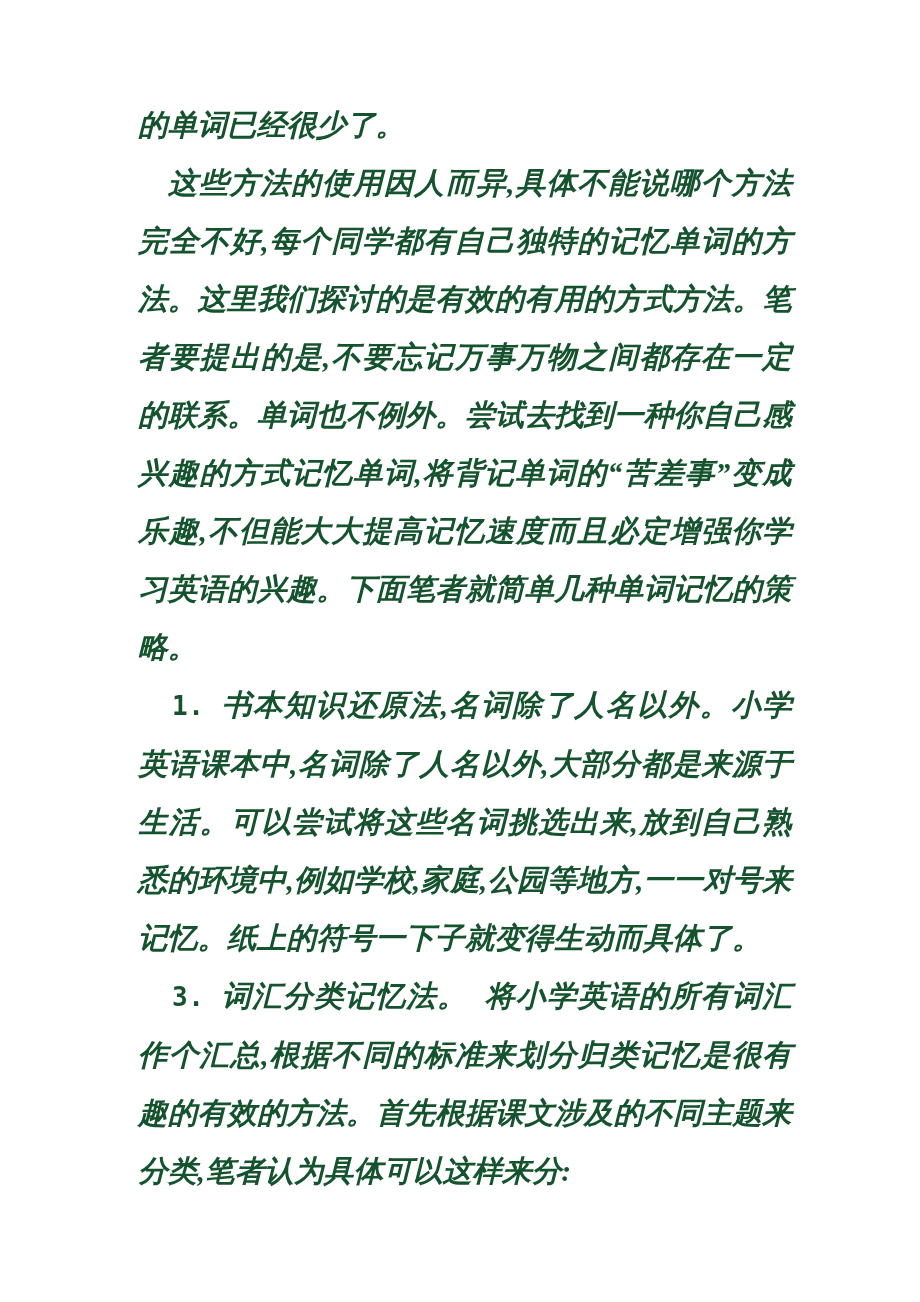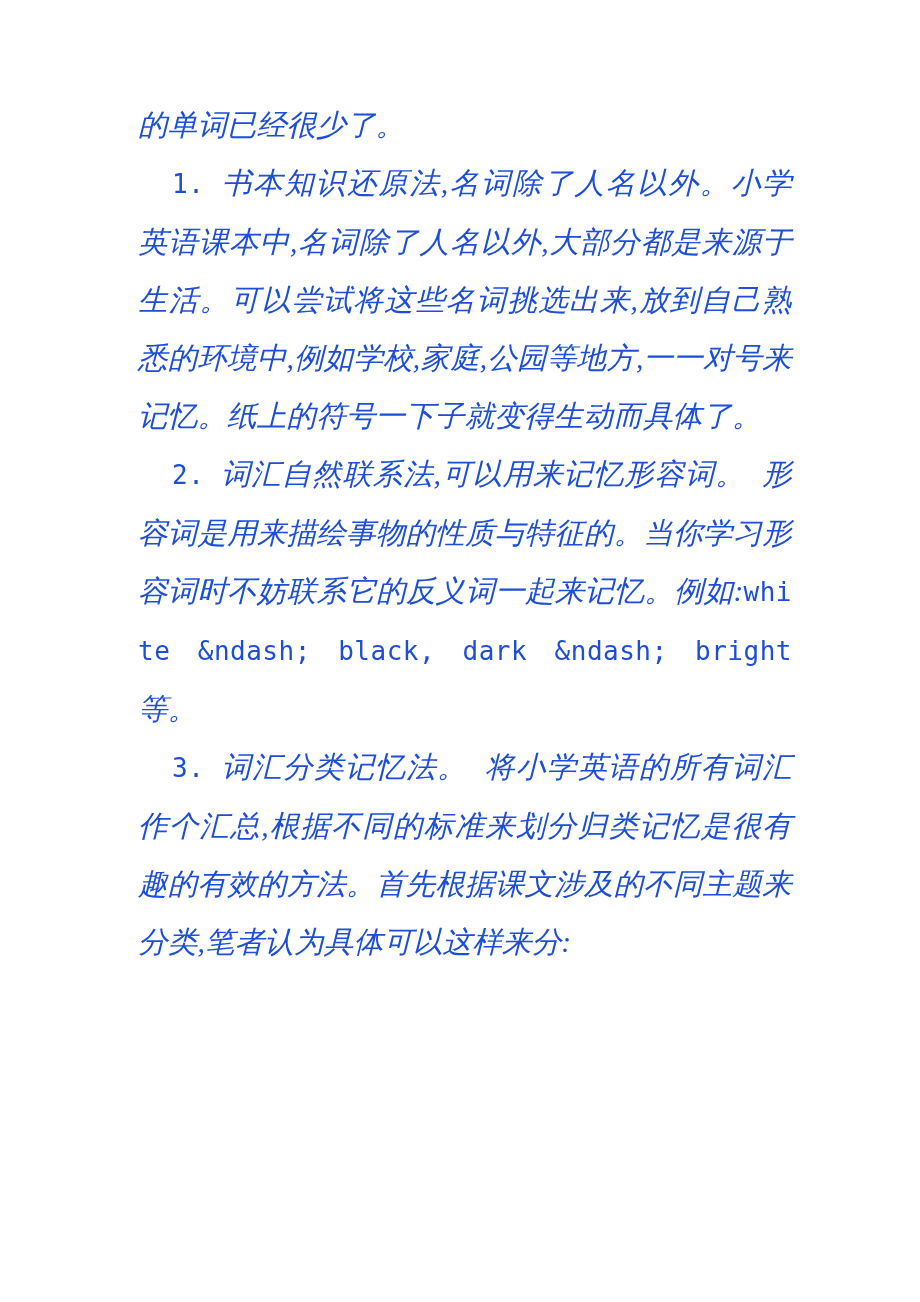--- a/index.html
+++ b/index.html
@@ -24,29 +24,29 @@
   #text-block {
     position: absolute;
     left: 138px;
     top: 96px;
     width: 654px;
   }
 
   .para {
     margin: 0;
     padding: 0;
-    color: #1d4ed8;
+    color: #14532d;
     font-size: 29.5px;
     line-height: 58px;
     text-align: justify;
     text-justify: inter-character;
     letter-spacing: 0.2px;
     font-family: "Liberation Serif", "DejaVu Serif", serif;
     font-style: italic;
-    font-weight: 400;
+    font-weight: 700;
     word-break: break-all;
     -webkit-font-smoothing: antialiased;
   }
 
   
   .cjk {
     font-family: "Liberation Serif", "DejaVu Serif", serif;
     font-style: italic;
   }
 
@@ -74,27 +74,27 @@
 </head>
 <body>
 
 <div id="page">
   <div id="text-block">
 
     <p class="para">
       <span class="cjk">的单词已经很少了。</span>
     </p>
 
+    <p class="para indent-1">
+      <span class="cjk">这些方法的使用因人而异,具体不能说哪个方法完全不好,每个同学都有自己独特的记忆单词的方法。这里我们探讨的是有效的有用的方式方法。笔者要提出的是,不要忘记万事万物之间都存在一定的联系。单词也不例外。尝试去找到一种你自己感兴趣的方式记忆单词,将背记单词的“苦差事”变成乐趣,不但能大大提高记忆速度而且必定增强你学习英语的兴趣。下面笔者就简单几种单词记忆的策略。</span>
+    </p>
 
     <p class="para indent-2">
       <span class="mono">1.</span><span class="wide-gap"></span><span class="cjk">书本知识还原法,名词除了人名以外。小学英语课本中,名词除了人名以外,大部分都是来源于生活。可以尝试将这些名词挑选出来,放到自己熟悉的环境中,例如学校,家庭,公园等地方,一一对号来记忆。纸上的符号一下子就变得生动而具体了。</span>
     </p>
 
-    <p class="para indent-2">
-      <span class="mono">2.</span><span class="wide-gap"></span><span class="cjk">词汇自然联系法,可以用来记忆形容词。</span><span class="wide-gap"></span><span class="cjk">形容词是用来描绘事物的性质与特征的。当你学习形容词时不妨联系它的反义词一起来记忆。例如:</span><span class="mono">white &amp;ndash; black, dark &amp;ndash; bright</span><span class="cjk">等。</span>
-    </p>
 
     <p class="para indent-2">
       <span class="mono">3.</span><span class="wide-gap"></span><span class="cjk">词汇分类记忆法。</span><span class="wide-gap"></span><span class="cjk">将小学英语的所有词汇作个汇总,根据不同的标准来划分归类记忆是很有趣的有效的方法。首先根据课文涉及的不同主题来分类,笔者认为具体可以这样来分:</span>
     </p>
 
   </div>
 </div>
 
 </body></html>

